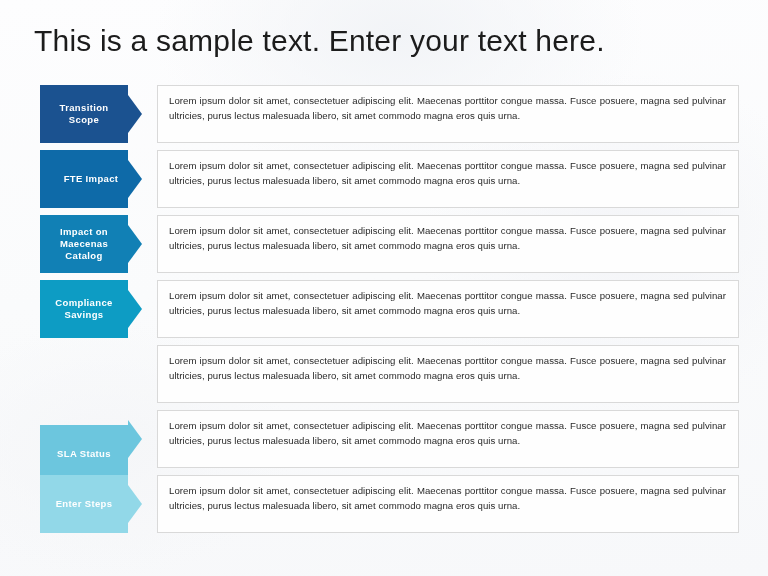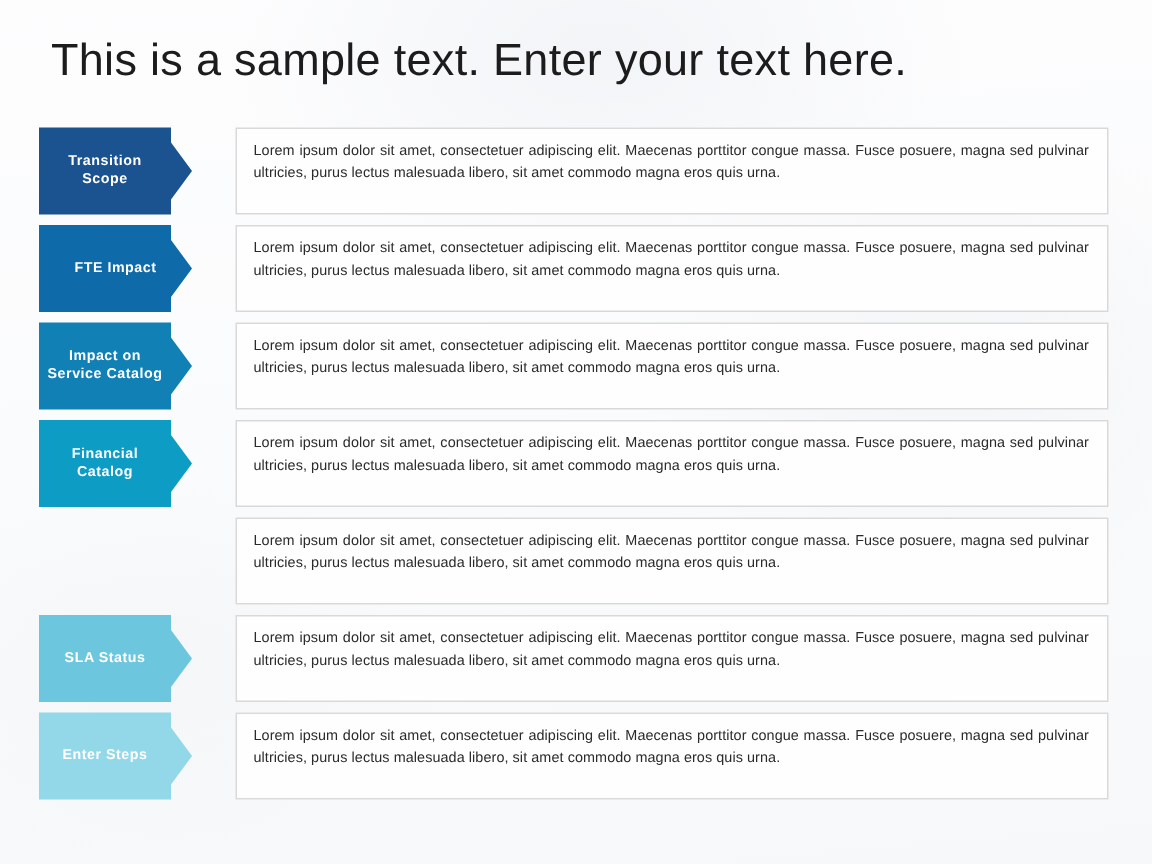--- a/index.html
+++ b/index.html
@@ -49,21 +49,21 @@
   }
 
   .row {
     position: relative;
     height: 58px;
     margin-bottom: 7px;
   }
 
   .label-wrap {
     position: absolute;
-    left: 26px;
+    left: 40px;
     top: 0;
     width: 88px;
     height: 72px;
   }
 
   .label-box {
     position: absolute;
     left: 0;
     top: 0;
     width: 88px;
@@ -148,50 +148,50 @@
       <div class="label-arrow" style="border-left-color: rgb(14, 106, 168);"></div>
     </div>
     <div class="content-box">
       <div class="content-text">Lorem ipsum dolor sit amet, consectetuer adipiscing elit. Maecenas porttitor congue massa. Fusce posuere, magna sed pulvinar ultricies, purus lectus malesuada libero, sit amet commodo magna eros quis urna.</div>
     </div>
   </div>
 
   <div class="row">
     <div class="label-wrap">
       <div class="label-box" style="background: rgb(17, 128, 181);">
-        <div class="label-text">Impact on Service Catalog</div>
+        <div class="label-text">Impact on Maecenas Catalog</div>
       </div>
       <div class="label-arrow" style="border-left-color: rgb(17, 128, 181);"></div>
     </div>
     <div class="content-box">
       <div class="content-text">Lorem ipsum dolor sit amet, consectetuer adipiscing elit. Maecenas porttitor congue massa. Fusce posuere, magna sed pulvinar ultricies, purus lectus malesuada libero, sit amet commodo magna eros quis urna.</div>
     </div>
   </div>
 
   <div class="row">
     <div class="label-wrap">
       <div class="label-box" style="background: rgb(13, 156, 196);">
-        <div class="label-text">Financial Catalog</div>
+        <div class="label-text">Compliance Savings</div>
       </div>
       <div class="label-arrow" style="border-left-color: rgb(13, 156, 196);"></div>
     </div>
     <div class="content-box">
       <div class="content-text">Lorem ipsum dolor sit amet, consectetuer adipiscing elit. Maecenas porttitor congue massa. Fusce posuere, magna sed pulvinar ultricies, purus lectus malesuada libero, sit amet commodo magna eros quis urna.</div>
     </div>
   </div>
 
   <div class="row">
     <div class="content-box">
       <div class="content-text">Lorem ipsum dolor sit amet, consectetuer adipiscing elit. Maecenas porttitor congue massa. Fusce posuere, magna sed pulvinar ultricies, purus lectus malesuada libero, sit amet commodo magna eros quis urna.</div>
     </div>
   </div>
 
   <div class="row">
     <div class="label-wrap">
-      <div class="label-box" style="background: rgb(108, 198, 222);">
+      <div class="label-box" style="background: rgb(108, 198, 222); margin-top: 15px;">
         <div class="label-text">SLA Status</div>
       </div>
       <div class="label-arrow" style="border-left-color: rgb(108, 198, 222);"></div>
     </div>
     <div class="content-box">
       <div class="content-text">Lorem ipsum dolor sit amet, consectetuer adipiscing elit. Maecenas porttitor congue massa. Fusce posuere, magna sed pulvinar ultricies, purus lectus malesuada libero, sit amet commodo magna eros quis urna.</div>
     </div>
   </div>
 
   <div class="row">

